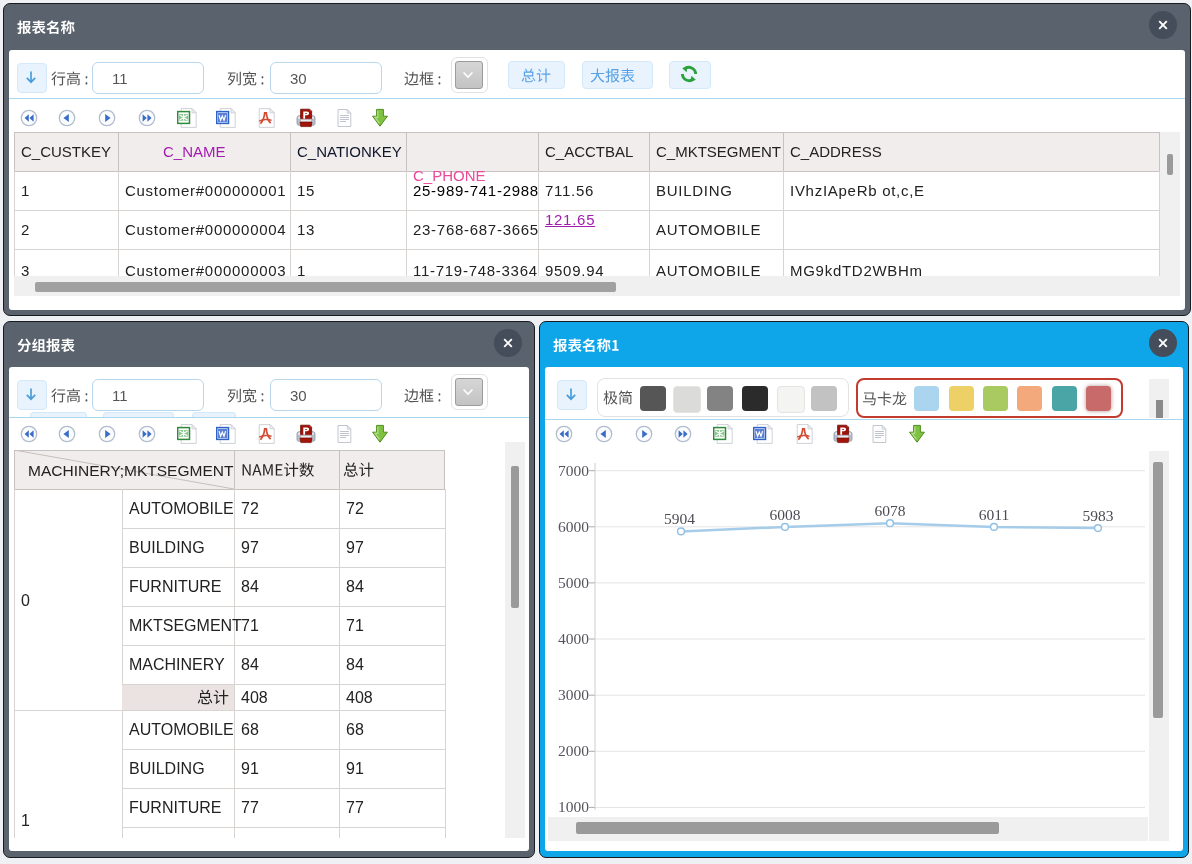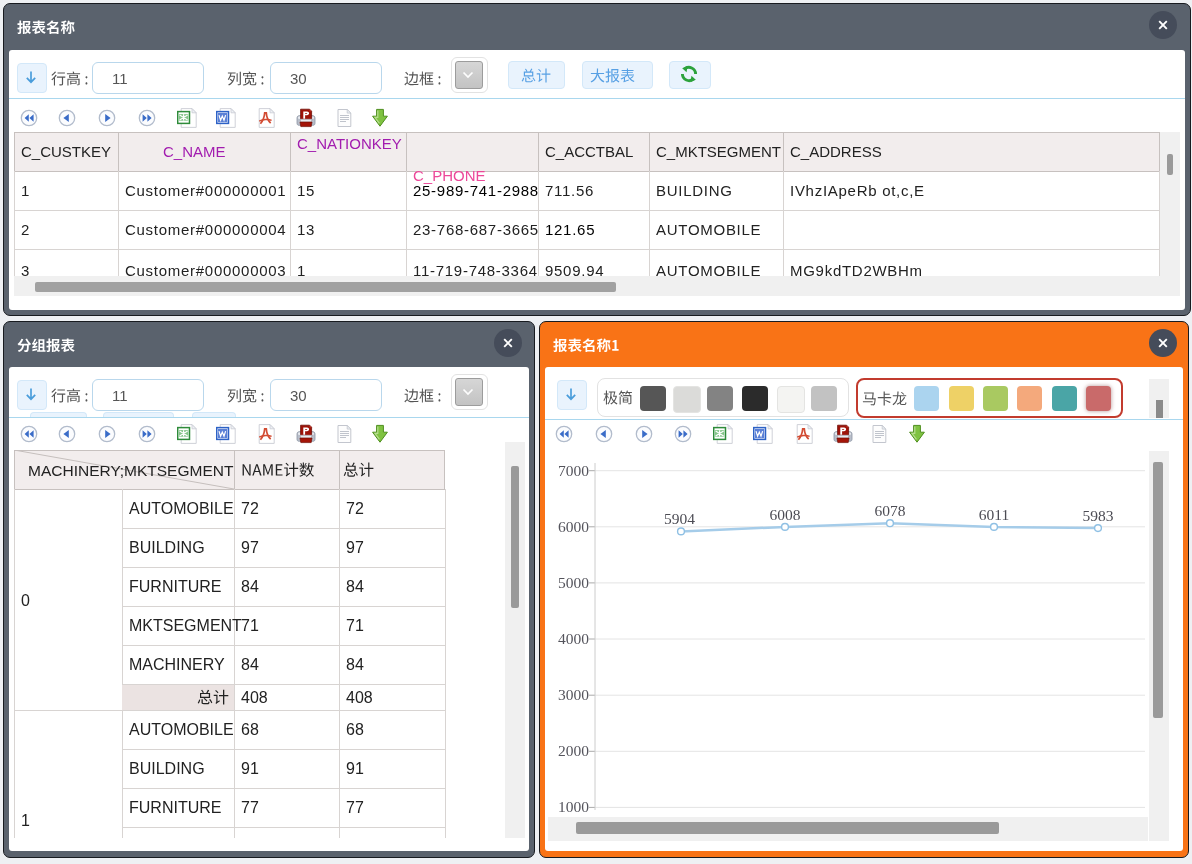--- a/index.html
+++ b/index.html
@@ -162,21 +162,21 @@
       </svg>
       <div style="position:absolute;left:5px;top:82px;width:1144px;height:38px;background:#f2eded;border:1px solid #c7c1bf"></div>
       <div style="position:absolute;left:109px;top:82px;width:1px;height:39px;background:#c7c1bf"></div>
       <div style="position:absolute;left:281px;top:82px;width:1px;height:39px;background:#c7c1bf"></div>
       <div style="position:absolute;left:397px;top:82px;width:1px;height:39px;background:#c7c1bf"></div>
       <div style="position:absolute;left:529px;top:82px;width:1px;height:39px;background:#c7c1bf"></div>
       <div style="position:absolute;left:640px;top:82px;width:1px;height:39px;background:#c7c1bf"></div>
       <div style="position:absolute;left:774px;top:82px;width:1px;height:39px;background:#c7c1bf"></div>
       <div class="t15" style="position:absolute;left:12px;top:92px;color:#222;text-align:center;">C_CUSTKEY</div>
       <div class="t15" style="position:absolute;left:116px;top:92px;color:#a21caf;margin-left:38px;">C_NAME</div>
-      <div class="t15" style="position:absolute;left:288px;top:84px;color:#a21caf;">C_NATIONKEY</div>
+      <div class="t15" style="position:absolute;left:288px;top:92px;color:#0f172a;">C_NATIONKEY</div>
       <div class="t15" style="position:absolute;left:404px;top:92px;color:#ec4899;margin-top:24px;">C_PHONE</div>
       <div class="t15" style="position:absolute;left:536px;top:92px;color:#222;">C_ACCTBAL</div>
       <div class="t15" style="position:absolute;left:647px;top:92px;color:#222;">C_MKTSEGMENT</div>
       <div class="t15" style="position:absolute;left:781px;top:92px;color:#222;">C_ADDRESS</div>
       <div style="position:absolute;left:5px;top:121px;width:1146px;height:105px;overflow:hidden">
         <div style="position:absolute;left:0px;top:0px;width:1px;height:105px;background:#d8d4d2"></div>
         <div style="position:absolute;left:1145px;top:0px;width:1px;height:105px;background:#d8d4d2"></div>
         <div style="position:absolute;left:104px;top:0px;width:1px;height:105px;background:#d8d4d2"></div>
         <div style="position:absolute;left:276px;top:0px;width:1px;height:105px;background:#d8d4d2"></div>
         <div style="position:absolute;left:392px;top:0px;width:1px;height:105px;background:#d8d4d2"></div>
@@ -189,21 +189,21 @@
         <div class="t15w" style="position:absolute;left:111px;top:10px;color:#222;">Customer#000000001</div>
         <div class="t15w" style="position:absolute;left:283px;top:10px;color:#222;">15</div>
         <div class="t15w" style="position:absolute;left:399px;top:10px;color:#000000;">25-989-741-2988</div>
         <div class="t15w" style="position:absolute;left:531px;top:10px;color:#222;">711.56</div>
         <div class="t15w" style="position:absolute;left:642px;top:10px;color:#222;">BUILDING</div>
         <div class="t15w" style="position:absolute;left:776px;top:10px;color:#222;">IVhzIApeRb ot,c,E</div>
         <div class="t15w" style="position:absolute;left:7px;top:49px;color:#222;">2</div>
         <div class="t15w" style="position:absolute;left:111px;top:49px;color:#222;">Customer#000000004</div>
         <div class="t15w" style="position:absolute;left:283px;top:49px;color:#222;">13</div>
         <div class="t15w" style="position:absolute;left:399px;top:49px;color:#222;">23-768-687-3665</div>
-        <div class="t15w" style="position:absolute;left:531px;top:49px;color:#000000;">121.65</div>
+        <div class="t15w" style="position:absolute;left:531px;top:39px;color:#a21caf;text-decoration:underline;">121.65</div>
         <div class="t15w" style="position:absolute;left:642px;top:49px;color:#222;">AUTOMOBILE</div>
         <div class="t15w" style="position:absolute;left:7px;top:90px;color:#222;">3</div>
         <div class="t15w" style="position:absolute;left:111px;top:90px;color:#222;">Customer#000000003</div>
         <div class="t15w" style="position:absolute;left:283px;top:90px;color:#222;">1</div>
         <div class="t15w" style="position:absolute;left:399px;top:90px;color:#222;">11-719-748-3364</div>
         <div class="t15w" style="position:absolute;left:531px;top:90px;color:#222;">9509.94</div>
         <div class="t15w" style="position:absolute;left:642px;top:90px;color:#222;">AUTOMOBILE</div>
         <div class="t15w" style="position:absolute;left:776px;top:90px;color:#222;">MG9kdTD2WBHm</div>
       </div>
       <div style="position:absolute;left:1151px;top:82px;width:20px;height:164px;background:#f0f0f0"></div>
@@ -336,21 +336,21 @@
         <div class="t16" style="position:absolute;left:115px;top:309px;color:#222;">FURNITURE</div>
         <div class="t16" style="position:absolute;left:227px;top:309px;color:#222;">77</div>
         <div class="t16" style="position:absolute;left:332px;top:309px;color:#222;">77</div>
         <div class="t16" style="position:absolute;left:7px;top:102px;color:#222;">0</div>
         <div class="t16" style="position:absolute;left:7px;top:322px;color:#222;">1</div>
       </div>
       <div style="position:absolute;left:496px;top:75px;width:20px;height:396px;background:#f0f0f0"></div>
       <div style="position:absolute;left:502px;top:99px;width:8px;height:142px;background:#9a9a9a;border-radius:2px"></div>
     </div>
   </div>
-<div style="position:absolute;left:539px;top:321px;width:648px;height:535px;background:#f97316;border:1px solid #181b20;border-radius:7px;box-sizing:content-box">
+<div style="position:absolute;left:539px;top:321px;width:648px;height:535px;background:#0ea5e9;border:1px solid #181b20;border-radius:7px;box-sizing:content-box">
     <svg style="position:absolute;left:13px;top:15.5px;" width="68" height="16" viewBox="0 0 68 16">
       <path transform="translate(0,12.8)" fill="#fff" d="M7.8 -5.2C8.2 -3.8 8.8 -2.6 9.6 -1.5C9.1 -1.0 8.4 -0.5 7.7 -0.1V-5.2ZM9.4 -5.2H11.7C11.5 -4.4 11.1 -3.6 10.7 -2.9C10.2 -3.6 9.7 -4.4 9.4 -5.2ZM5.9 -11.8V1.2H7.7V0.3C8.0 0.6 8.3 1.0 8.5 1.3C9.4 0.9 10.1 0.4 10.7 -0.2C11.4 0.4 12.1 0.9 12.9 1.3C13.2 0.8 13.7 0.1 14.1 -0.2C13.3 -0.5 12.5 -1.0 11.9 -1.6C12.8 -2.9 13.4 -4.6 13.7 -6.5L12.6 -6.8L12.3 -6.7H7.7V-10.2H11.5C11.4 -9.3 11.4 -8.9 11.2 -8.8C11.1 -8.7 10.9 -8.6 10.7 -8.6C10.3 -8.6 9.5 -8.7 8.7 -8.7C8.9 -8.4 9.1 -7.7 9.1 -7.3C10.0 -7.3 10.9 -7.3 11.4 -7.3C11.9 -7.4 12.4 -7.5 12.7 -7.8C13.1 -8.2 13.2 -9.1 13.3 -11.2C13.3 -11.4 13.3 -11.8 13.3 -11.8ZM2.4 -12.3V-9.6H0.5V-7.9H2.4V-5.4C1.6 -5.2 0.9 -5.1 0.3 -5.0L0.7 -3.2L2.4 -3.6V-0.7C2.4 -0.4 2.3 -0.4 2.0 -0.3C1.8 -0.3 1.1 -0.3 0.4 -0.4C0.7 0.1 0.9 0.8 1.0 1.3C2.1 1.3 2.9 1.2 3.4 1.0C4.0 0.7 4.1 0.2 4.1 -0.7V-4.1L5.7 -4.5L5.5 -6.2L4.1 -5.8V-7.9H5.5V-9.6H4.1V-12.3Z M17.9 1.3C18.3 1.0 19.0 0.8 23.2 -0.4C23.1 -0.8 22.9 -1.5 22.9 -2.0L19.7 -1.1V-3.6C20.4 -4.1 21.1 -4.6 21.6 -5.2C22.7 -2.2 24.5 -0.1 27.5 1.0C27.8 0.5 28.3 -0.2 28.7 -0.6C27.4 -0.9 26.3 -1.5 25.4 -2.3C26.2 -2.8 27.2 -3.4 28.0 -4.0L26.5 -5.1C26.0 -4.6 25.2 -3.9 24.4 -3.4C23.9 -4.0 23.5 -4.6 23.3 -5.4H28.2V-6.8H22.6V-7.7H27.1V-9.0H22.6V-9.8H27.7V-11.3H22.6V-12.3H20.8V-11.3H15.9V-9.8H20.8V-9.0H16.7V-7.7H20.8V-6.8H15.3V-5.4H19.4C18.2 -4.4 16.4 -3.5 14.8 -3.0C15.2 -2.6 15.7 -2.0 15.9 -1.6C16.6 -1.8 17.3 -2.1 17.9 -2.5V-1.4C17.9 -0.8 17.5 -0.4 17.2 -0.2C17.5 0.1 17.8 0.9 17.9 1.3Z M32.4 -7.3C33.0 -6.9 33.6 -6.3 34.2 -5.8C32.7 -5.1 31.1 -4.5 29.4 -4.2C29.7 -3.8 30.1 -3.1 30.3 -2.6C31.0 -2.8 31.7 -3.0 32.5 -3.2V1.3H34.2V0.7H39.7V1.3H41.5V-5.2H36.7C38.7 -6.5 40.4 -8.2 41.4 -10.3L40.2 -11.0L39.9 -10.9H35.7C36.0 -11.3 36.2 -11.6 36.5 -12.0L34.5 -12.4C33.7 -11.0 32.1 -9.6 29.7 -8.5C30.1 -8.2 30.6 -7.6 30.9 -7.1C32.2 -7.8 33.2 -8.5 34.1 -9.3H38.8C38.0 -8.3 37.0 -7.4 35.8 -6.7C35.2 -7.2 34.4 -7.8 33.8 -8.3ZM39.7 -0.9H34.2V-3.7H39.7Z M50.5 -6.5C50.2 -4.8 49.7 -3.0 48.9 -1.9C49.3 -1.7 50.0 -1.3 50.3 -1.0C51.1 -2.3 51.7 -4.2 52.1 -6.2ZM54.7 -6.2C55.3 -4.6 55.8 -2.5 56.0 -1.1L57.6 -1.6C57.4 -3.0 56.8 -5.0 56.2 -6.7ZM51.0 -12.3C50.7 -10.6 50.1 -9.0 49.3 -7.8V-8.2H47.7V-10.3C48.4 -10.4 49.0 -10.6 49.6 -10.8L48.7 -12.2C47.5 -11.7 45.7 -11.3 44.1 -11.0C44.3 -10.7 44.5 -10.1 44.6 -9.7C45.1 -9.8 45.6 -9.9 46.1 -9.9V-8.2H44.1V-6.6H45.9C45.4 -5.2 44.6 -3.6 43.8 -2.7C44.0 -2.3 44.4 -1.6 44.6 -1.1C45.1 -1.9 45.6 -2.9 46.1 -4.0V1.3H47.7V-4.6C48.0 -4.0 48.4 -3.4 48.6 -3.0L49.5 -4.4C49.3 -4.7 48.1 -5.9 47.7 -6.3V-6.6H49.3V-7.3C49.7 -7.1 50.2 -6.7 50.5 -6.5C50.9 -7.2 51.4 -8.0 51.8 -8.9H52.6V-0.6C52.6 -0.4 52.5 -0.3 52.4 -0.3C52.2 -0.3 51.5 -0.3 50.9 -0.4C51.2 0.1 51.4 0.8 51.5 1.2C52.5 1.2 53.2 1.2 53.7 0.9C54.2 0.7 54.3 0.2 54.3 -0.6V-8.9H55.5C55.3 -8.5 55.1 -8.0 54.9 -7.6L56.4 -7.2C56.8 -8.1 57.3 -9.3 57.6 -10.3L56.5 -10.6L56.3 -10.5H52.3C52.4 -11.0 52.6 -11.5 52.7 -11.9Z M59.2 0.0H65.6V-1.7H63.6V-10.7H62.0C61.4 -10.3 60.6 -10.0 59.6 -9.8V-8.5H61.5V-1.7H59.2Z"></path>
     </svg>
     <div style="position:absolute;left:609px;top:7px;width:28px;height:28px;border-radius:50%;background:#454c5a"></div>
     <svg style="position:absolute;left:618px;top:16px" width="10" height="10" viewBox="0 0 10 10">
       <path d="M1.2 1.2 L8.8 8.8 M8.8 1.2 L1.2 8.8" stroke="#fff" stroke-width="1.9"></path>
     </svg>
     <div style="position:absolute;left:5px;top:45px;right:5px;bottom:6px;background:#fff;border-radius:3px">
       <div style="position:absolute;left:12px;top:13px;width:28px;height:28px;background:#e9f3fd;border:1px solid #d3e8f9;border-radius:4px"></div>
       <svg style="position:absolute;left:17px;top:18px" width="18" height="18" viewBox="0 0 18 18">

